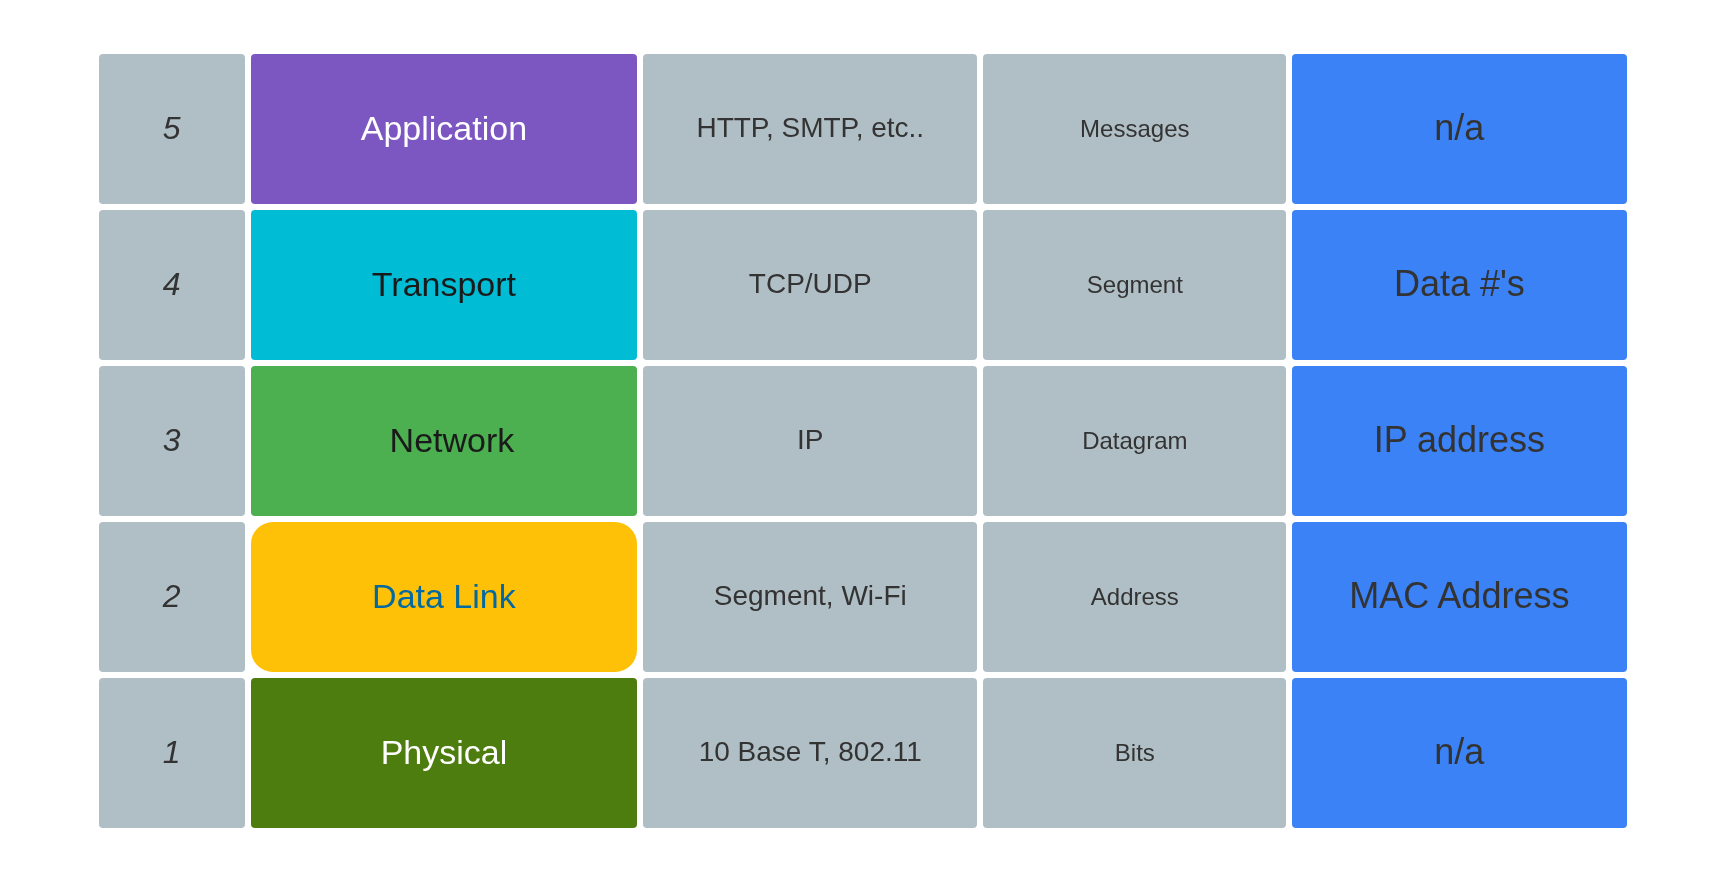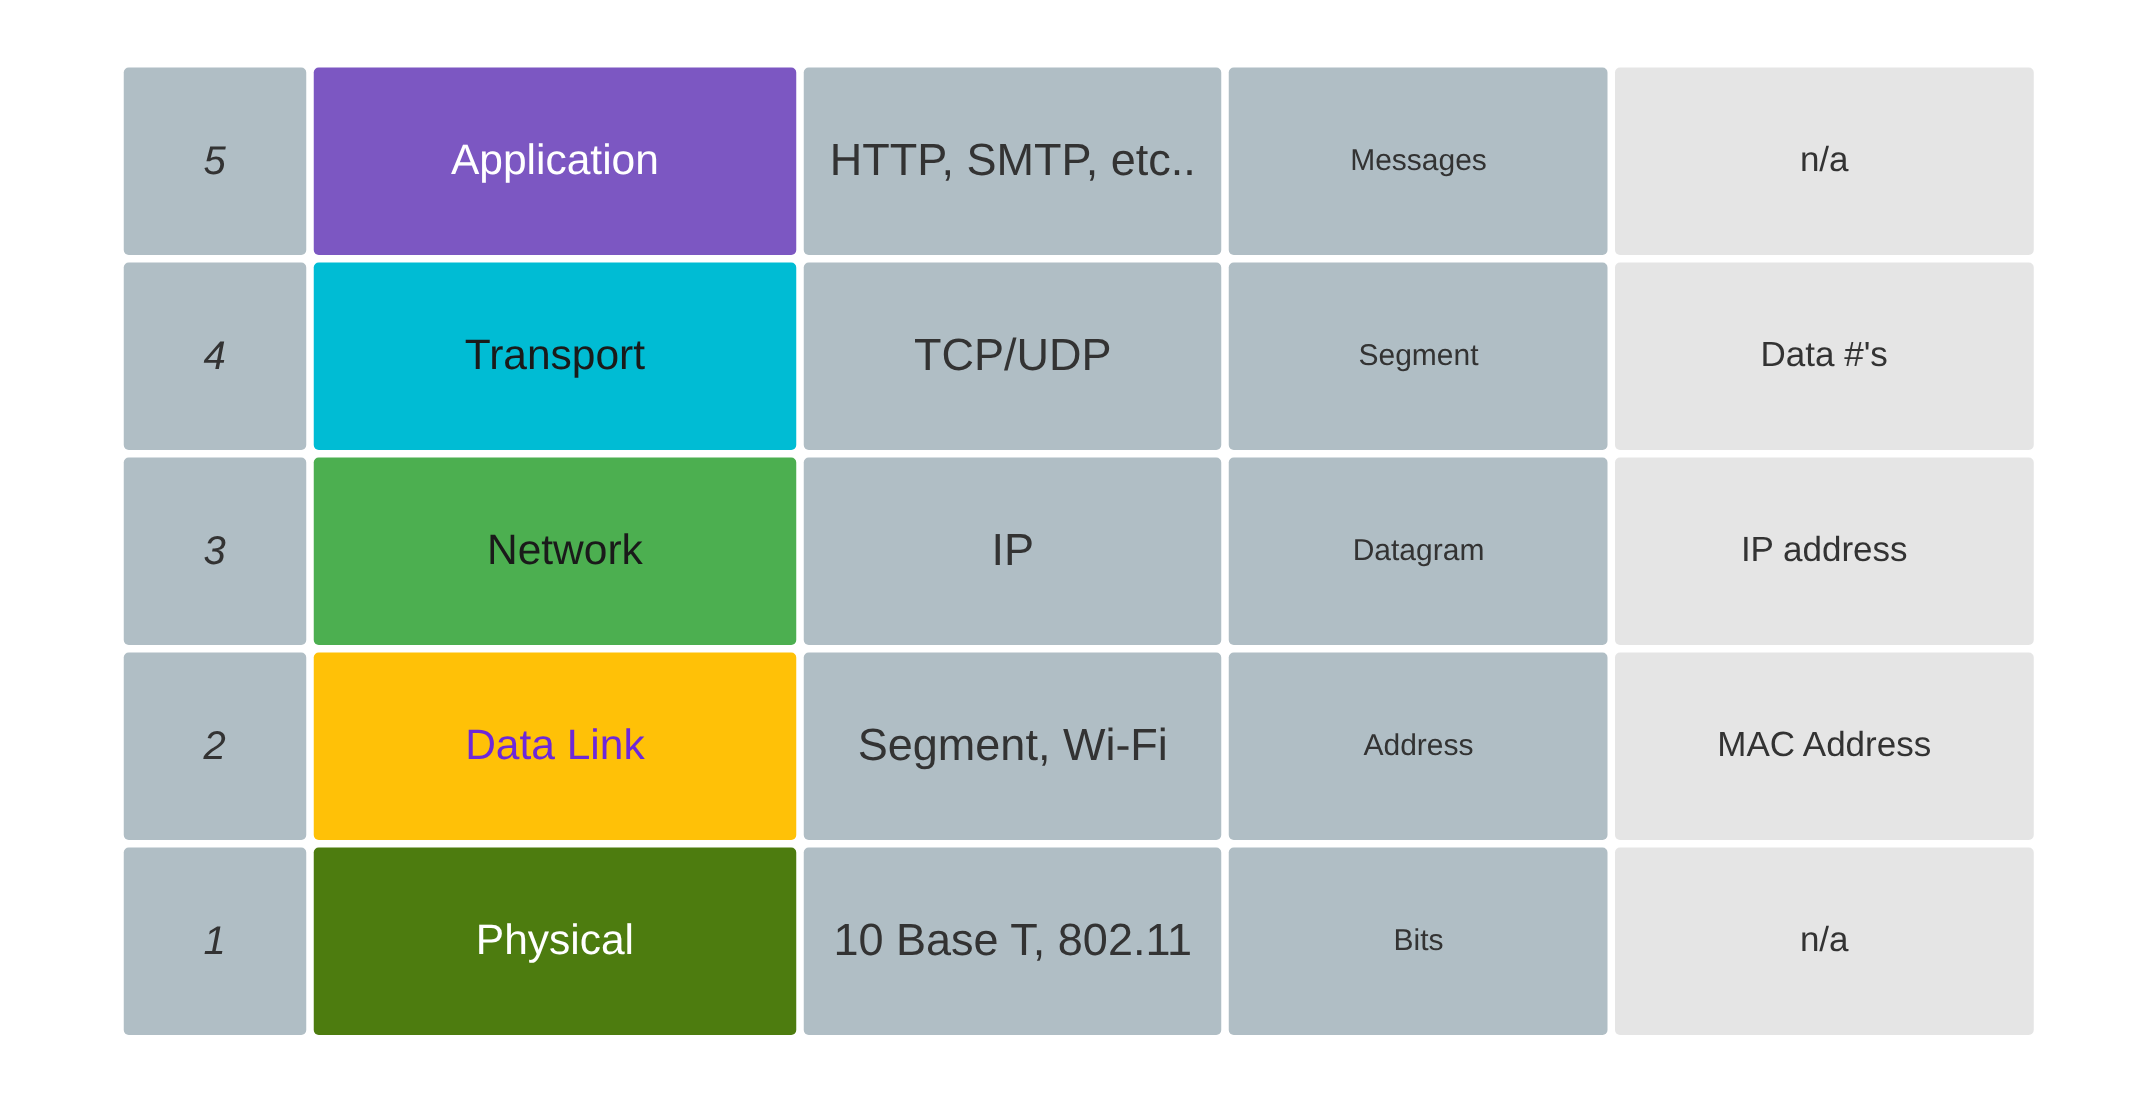--- a/index.html
+++ b/index.html
@@ -52,45 +52,45 @@
       height: 150px;
       font-size: 34px;
       font-weight: 500;
       color: #fff;
       margin-top: 16px;
     }
 
     .cell-layer.application { background-color: #7c57c2; }
     .cell-layer.transport   { background-color: #00bcd4; color: #1a1a1a; text-align: right; }
     .cell-layer.network     { background-color: #4caf50; color: #1a1a1a; padding-left: 16px; }
-    .cell-layer.datalink    { background-color: #ffc107; color: #6d28d9; }
+    .cell-layer.datalink    { background-color: #ffc107; color: #0369a1; border-radius: 22px; }
     .cell-layer.physical    { background-color: #4d7c0f; }
 
     .cell-protocol {
       background-color: #b0bec5;
       color: #333;
-      font-size: 36px;
+      font-size: 28px;
       font-weight: 400;
       width: 320px;
       height: 150px;
     }
 
     .cell-pdu {
       background-color: #b0bec5;
       color: #333;
       font-size: 24px;
       font-weight: 400;
       width: 290px;
       height: 150px;
     }
 
     .cell-addressing {
-      background-color: #e5e5e5;
-      color: #333;
-      font-size: 28px;
+      background-color: #3b82f6;
+      color: #333;
+      font-size: 36px;
       font-weight: 400;
       width: 320px;
       height: 150px;
     }
 
     .cell-inner {
       display: flex;
       align-items: center;
       justify-content: center;
       width: 100%;

